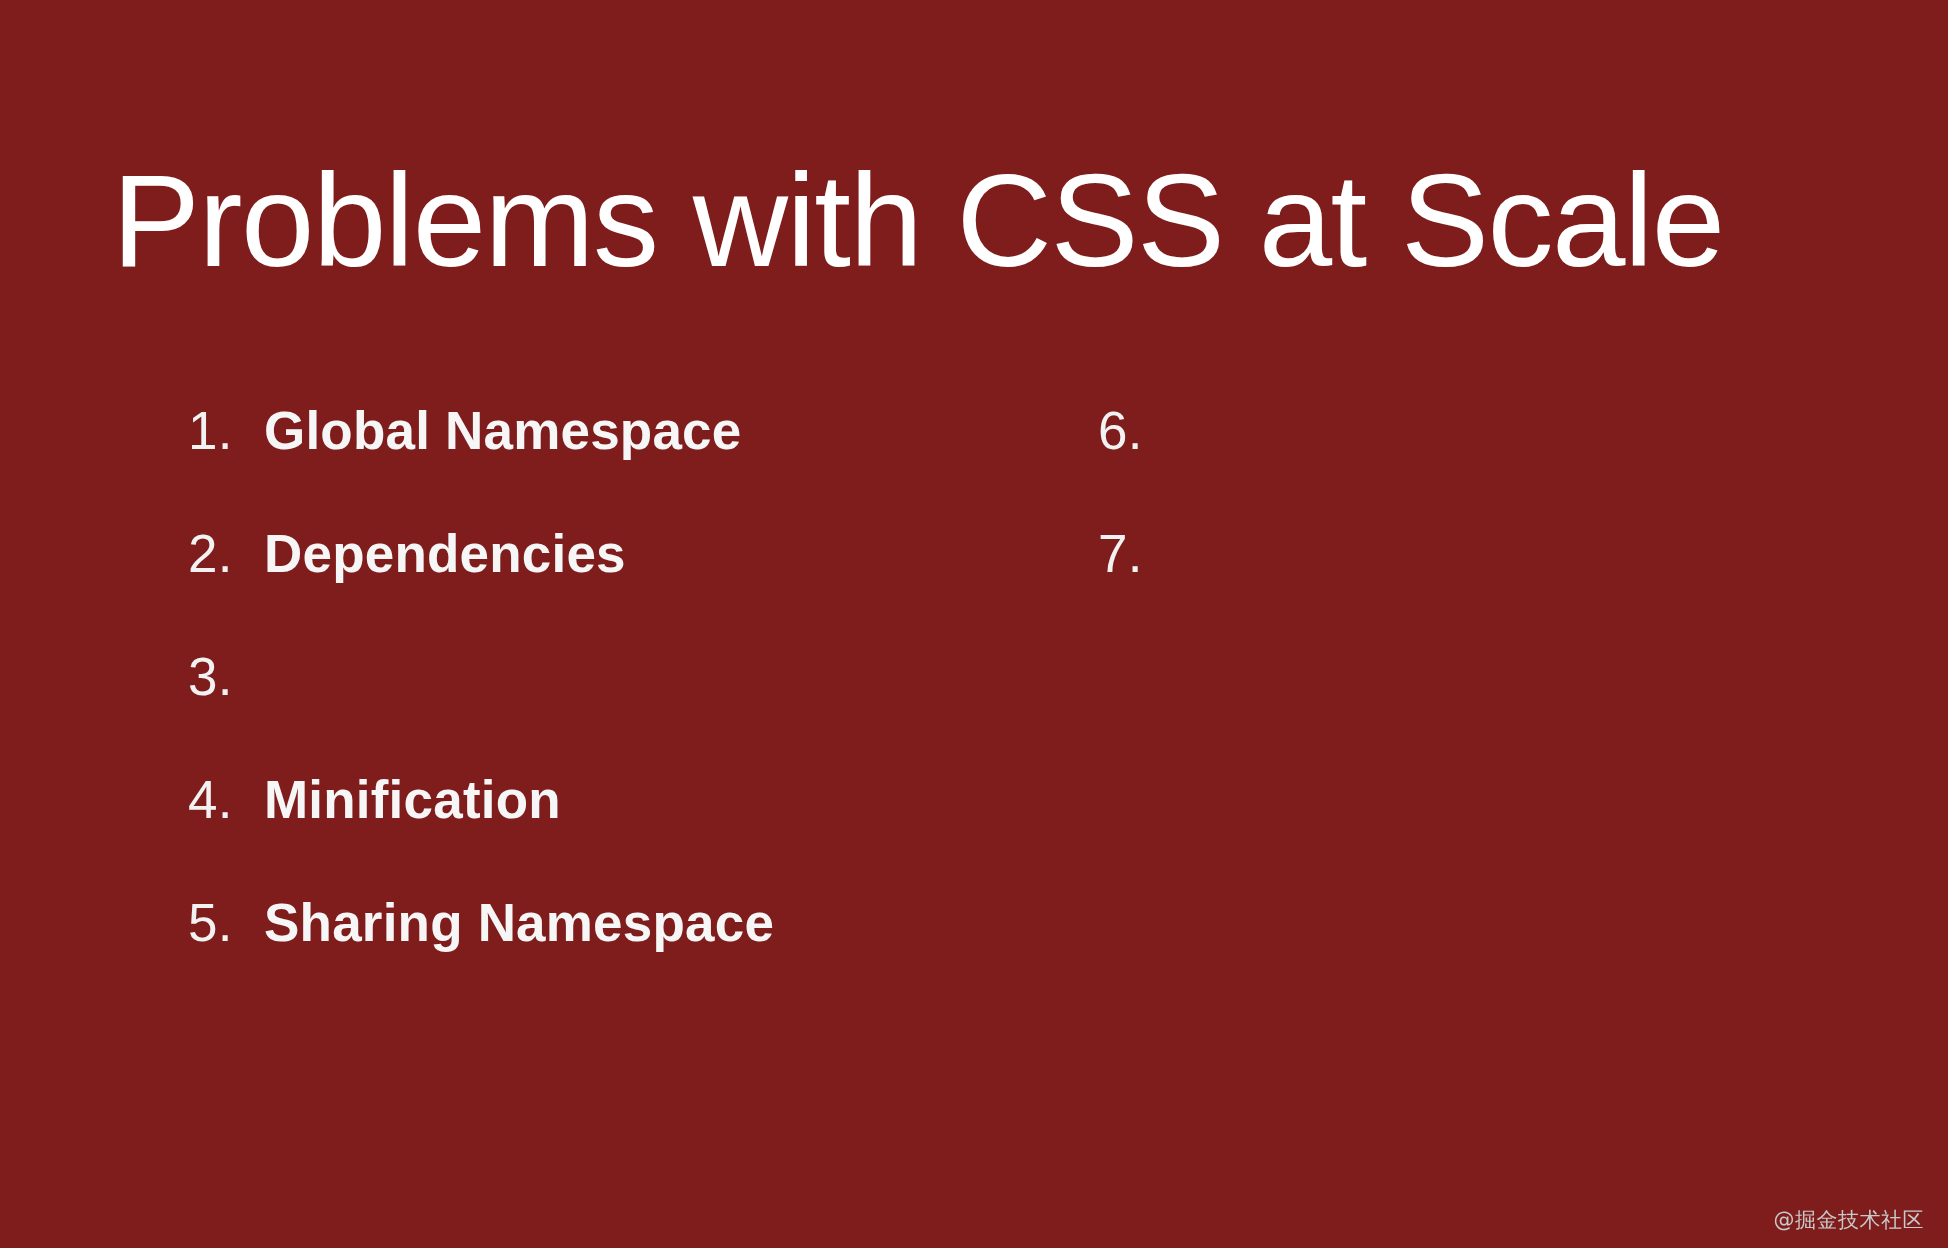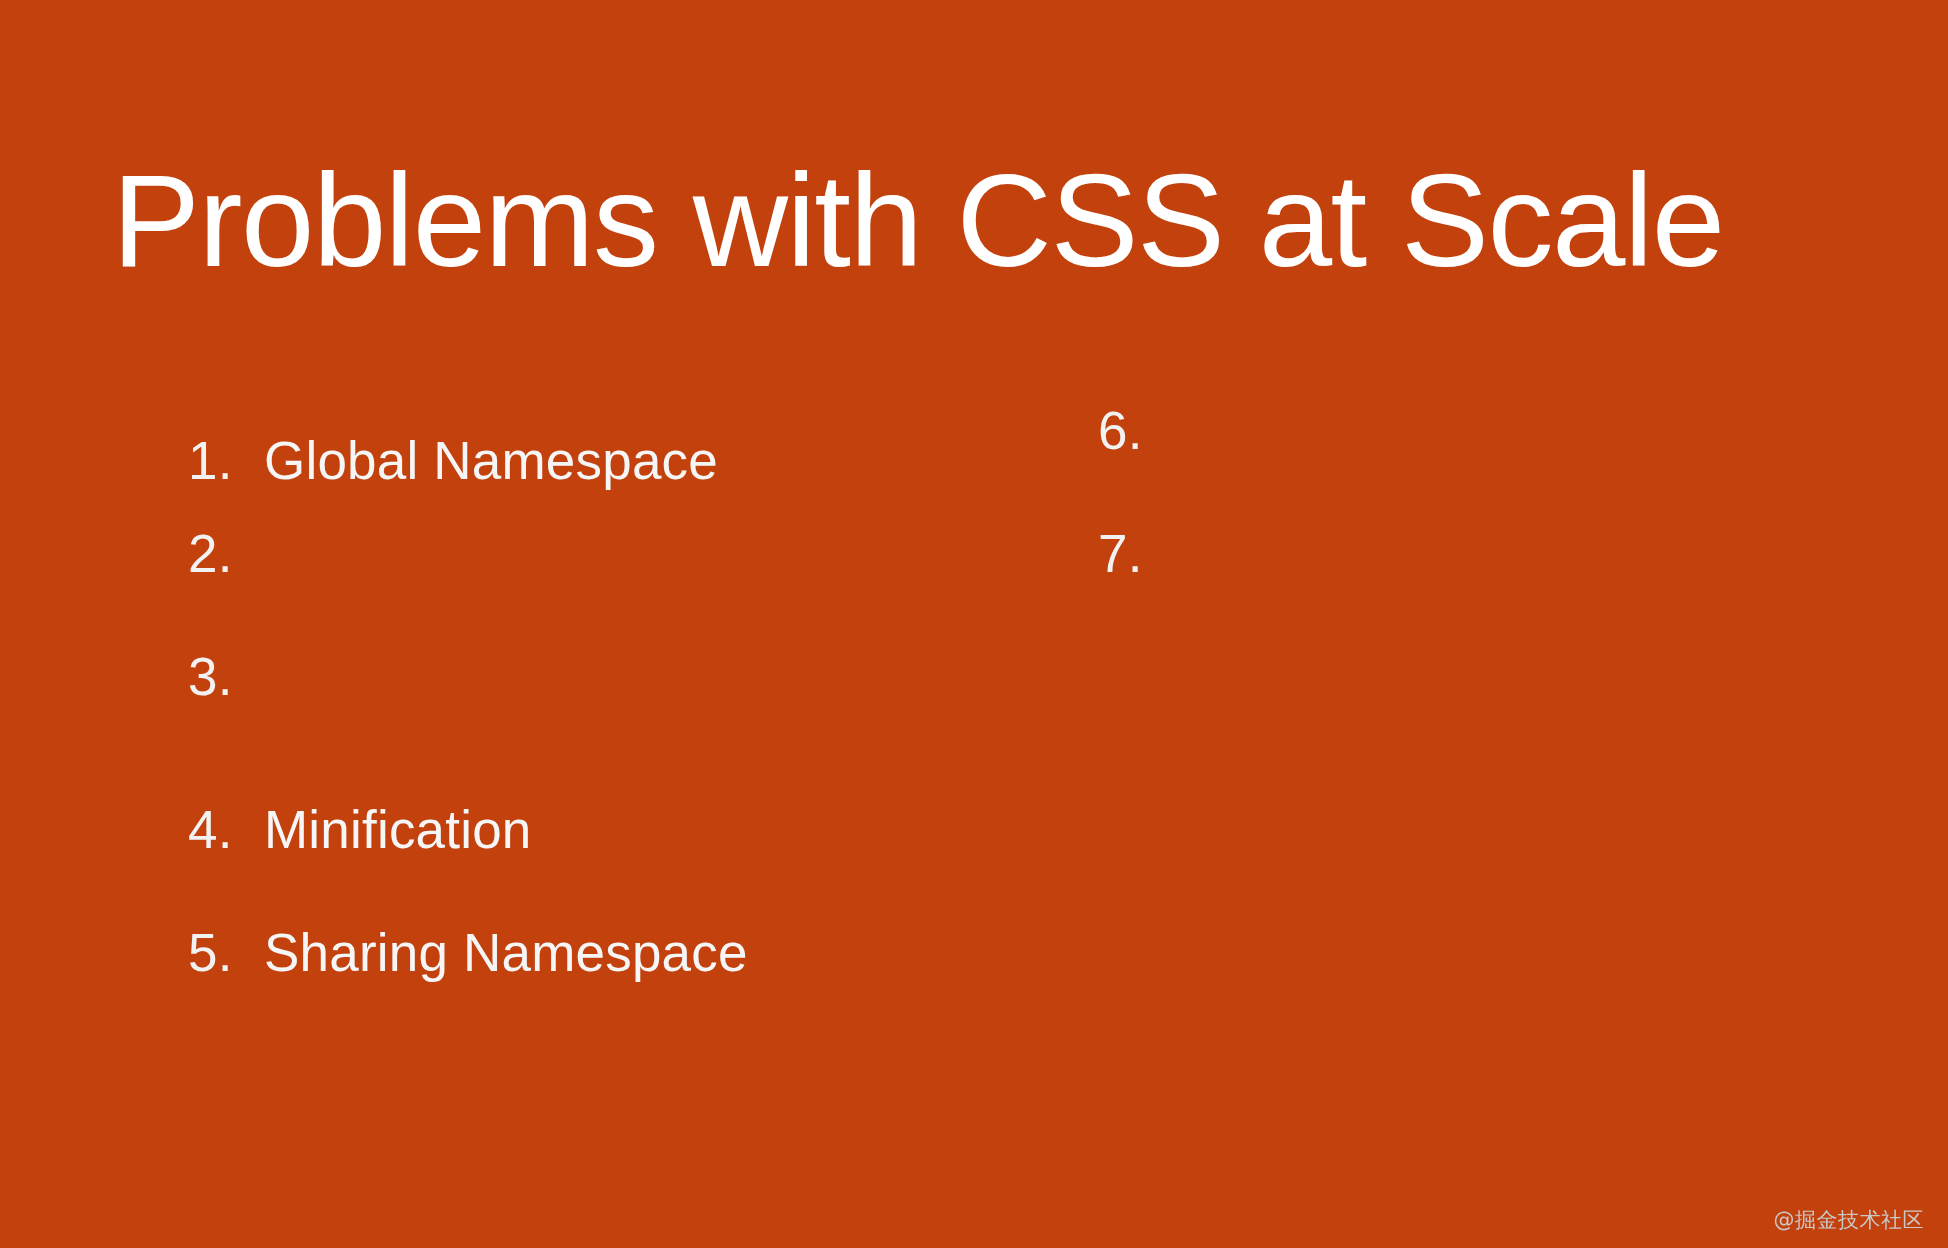--- a/index.html
+++ b/index.html
@@ -12,21 +12,21 @@
     height: 1248px;
     overflow: hidden;
     font-family: "Liberation Sans", "DejaVu Sans", sans-serif;
     -webkit-font-smoothing: antialiased;
   }
 
   .slide {
     position: relative;
     width: 1948px;
     height: 1248px;
-    background: #c2410c;
+    background: #7f1d1d;
     overflow: hidden;
   }
 
   
   .slide-title {
     position: absolute;
     left: 112px;
     top: 62px;
     font-size: 132px;
     line-height: 1.08;
@@ -67,22 +67,21 @@
     display: inline-block;
     width: 76px;
     flex: 0 0 76px;
     color: #f2f2f2;
     font-weight: 300;
   }
 
   .item-label {
     display: inline-block;
     color: #f6f6f6;
-    font-weight: 400;
-    margin-top: 30px;
+    font-weight: 700;
   }
 
   
   .watermark {
     position: absolute;
     right: 24px;
     bottom: 14px;
     font-size: 21px;
     color: #c9c9c9;
     letter-spacing: 0.5px;
@@ -102,20 +101,21 @@
 
     <div class="list-column left">
 
       <div class="list-item">
         <span class="item-marker">1.</span>
         <span class="item-label">Global Namespace</span>
       </div>
 
       <div class="list-item">
         <span class="item-marker">2.</span>
+        <span class="item-label">Dependencies</span>
       </div>
 
       <div class="list-item">
         <span class="item-marker">3.</span>
       </div>
 
       <div class="list-item">
         <span class="item-marker">4.</span>
         <span class="item-label">Minification</span>
       </div>

